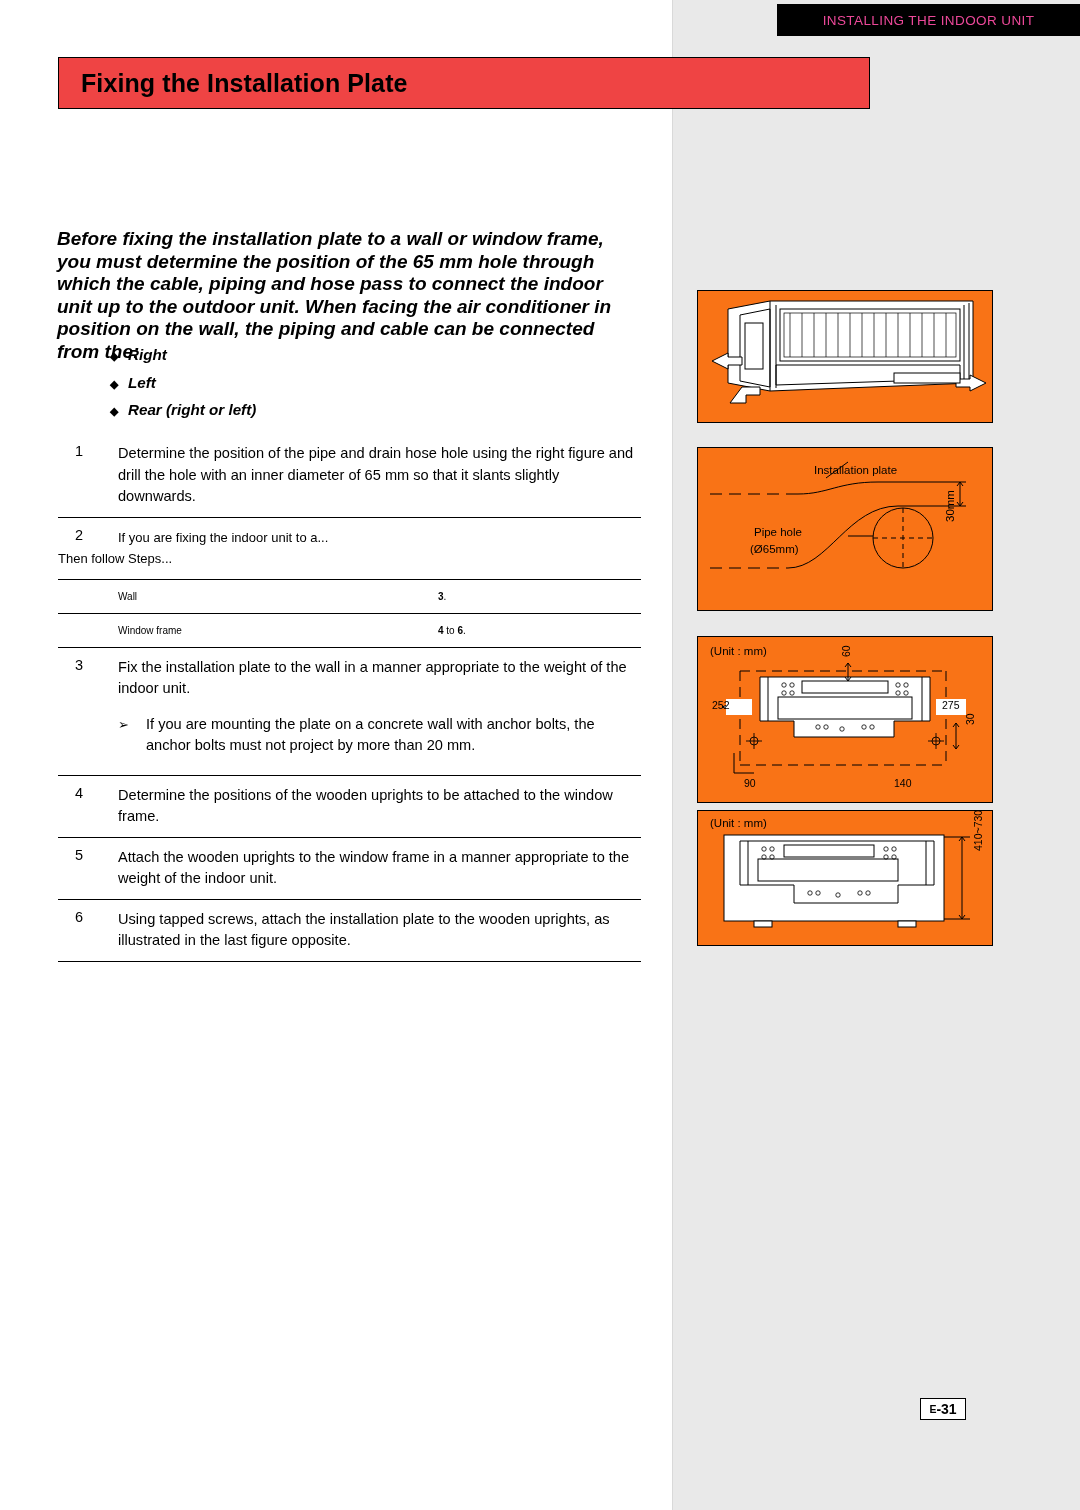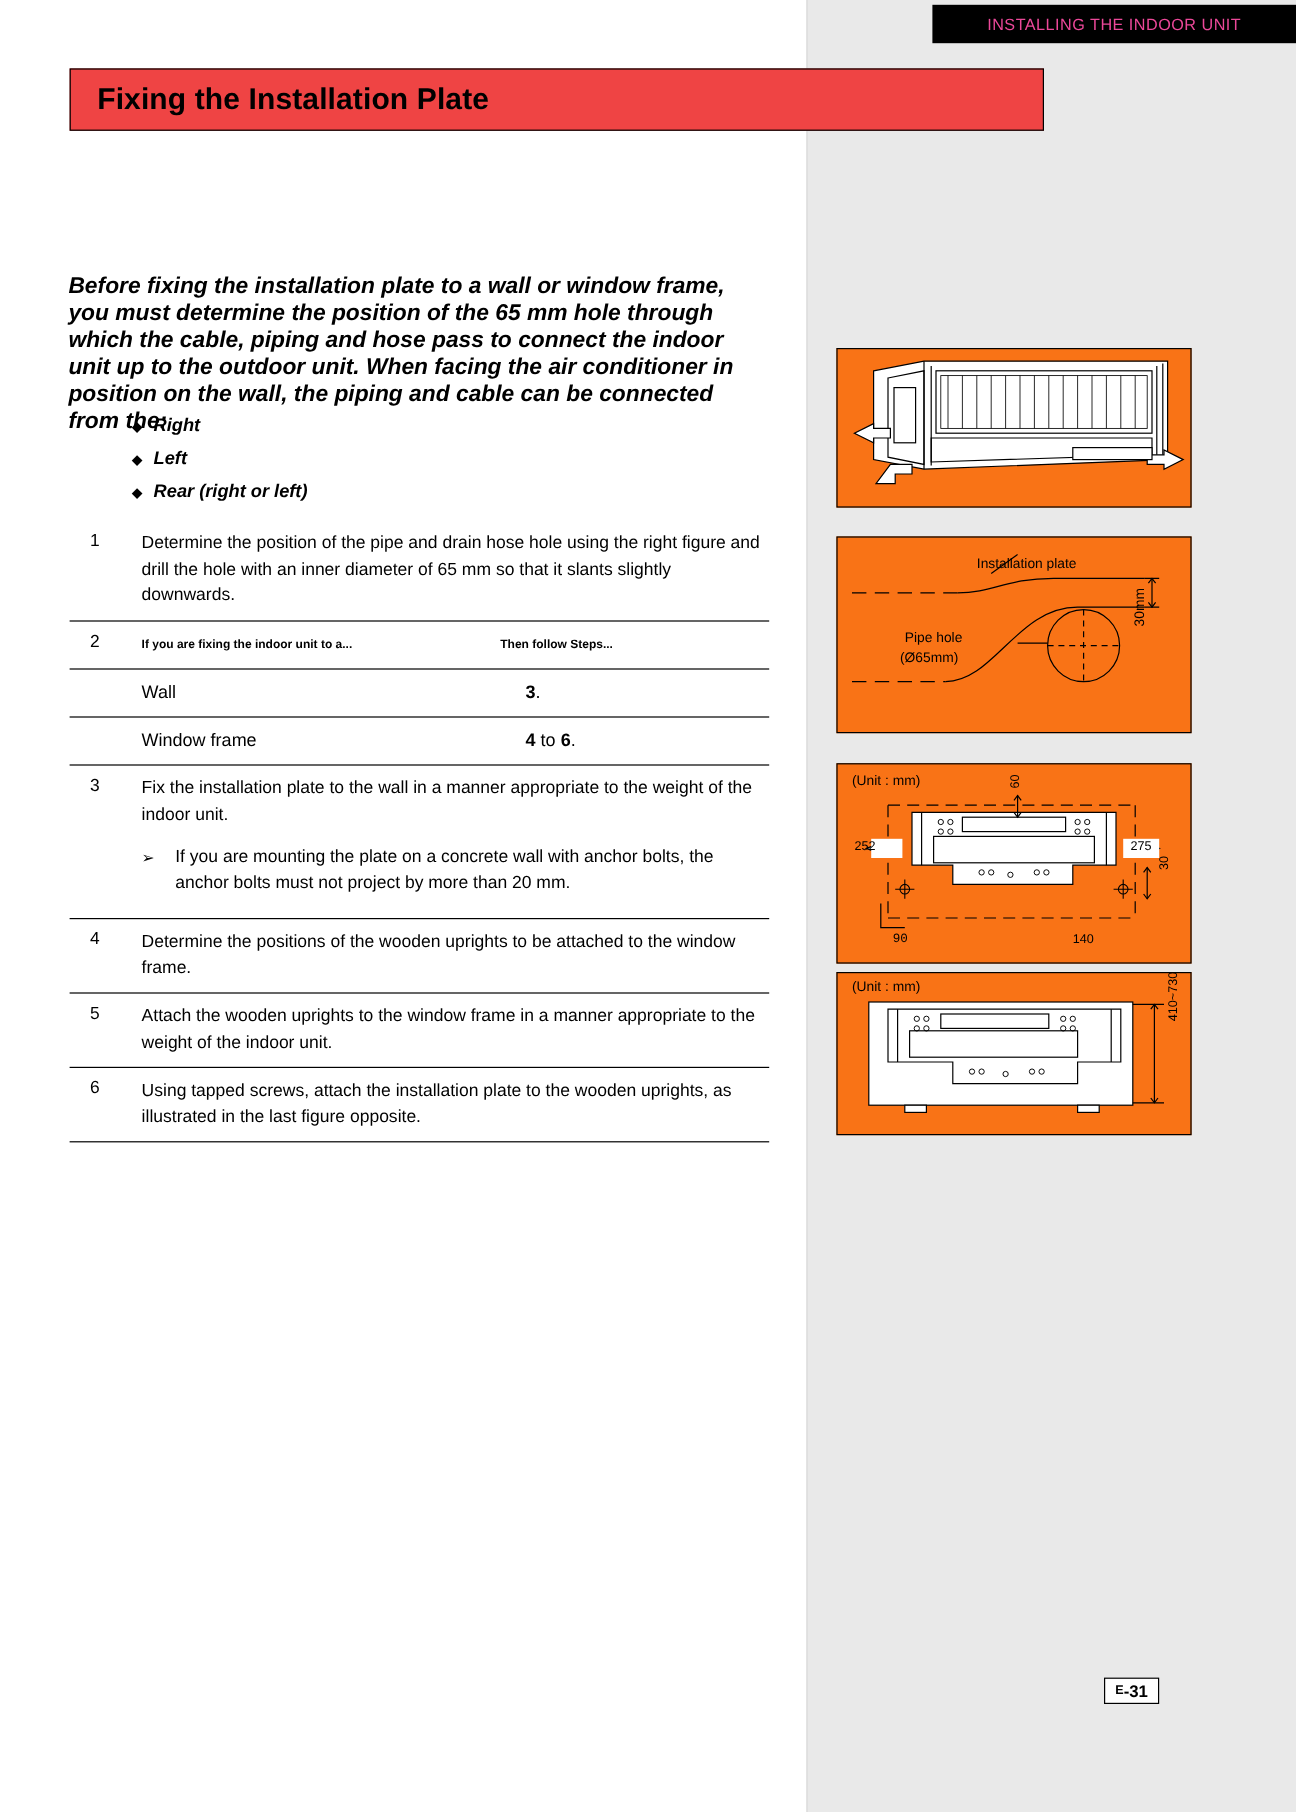--- a/index.html
+++ b/index.html
@@ -123,28 +123,29 @@
   }
   .step .body {
     margin-left: 60px;
     font-size: 14.6px;
     line-height: 21.5px;
   }
 
   
   .step2-head {
     display: flex;
-    font-weight: bold;
-    font-size: 10px;
+    font-weight: normal;
+    font-size: 13px;
+    flex-direction: column;
   }
   .step2-head .c1 { width: 320px; }
   .step2-head .c2 { width: 240px; }
   .trow {
     display: flex;
-    font-size: 15px;
+    font-size: 10px;
     border-bottom: 1px solid #000;
     padding: 11px 0 11px 0;
   }
   .trow .c1 { width: 320px; margin-left: 60px; }
   .trow .c2 { width: 200px; }
   .trow b { font-weight: bold; }
 
   .substep {
     margin-left: 60px;
     font-size: 14.6px;
@@ -436,21 +437,21 @@
       <line x1="258" y1="86" x2="258" y2="112"></line>
       <path d="M255 90 L258 86 L261 90"></path>
       <path d="M255 108 L258 112 L261 108"></path>
     </g>
   </svg>
   <div class="unit-label" style="left:12px; top:8px;">(Unit : mm)</div>
   <div class="unit-label" style="left:14px; top:62px; font-size:10.5px;">252</div>
   <div class="unit-label" style="left:244px; top:62px; font-size:10.5px;">275</div>
   <div class="unit-label" style="left:142px; top:20px; font-size:10.5px; transform:rotate(-90deg); transform-origin:left top;">60</div>
   <div class="unit-label" style="left:266px; top:88px; font-size:10.5px; transform:rotate(-90deg); transform-origin:left top;">30</div>
-  <div class="unit-label" style="left:46px; top:140px; font-size:10.5px;font-family:Liberation Mono, monospace;">90</div>
+  <div class="unit-label" style="left:46px; top:140px; font-size:10.5px;">90</div>
   <div class="unit-label" style="left:196px; top:140px; font-size:10.5px;">140</div>
 </div>
 
 <div class="fig" id="fig4">
   <svg width="294" height="134" viewBox="0 0 294 134">
     <g fill="none" stroke="#000" stroke-width="1">
 
       <rect x="26" y="24" width="220" height="86" fill="#ffffff"></rect>
 
       <path d="M42 30 L236 30 L236 74 L200 74 L200 92 L96 92 L96 74 L42 74 Z" fill="#ffffff"></path>

